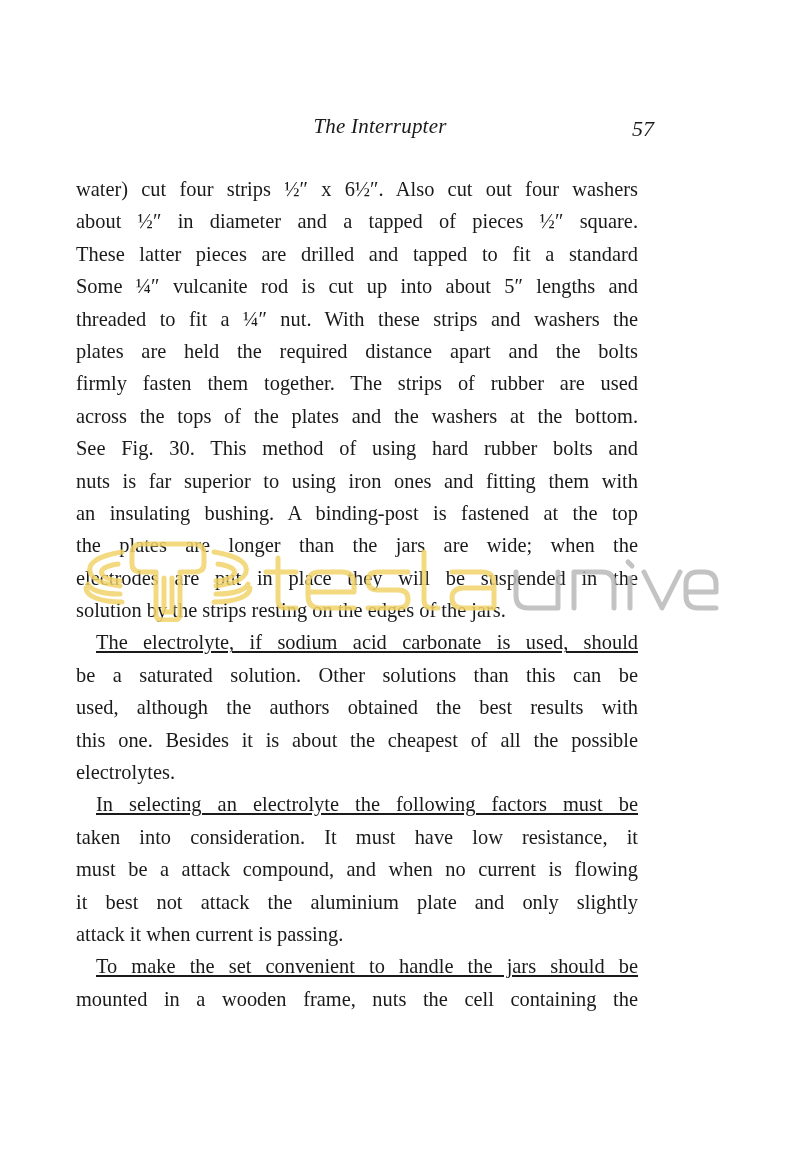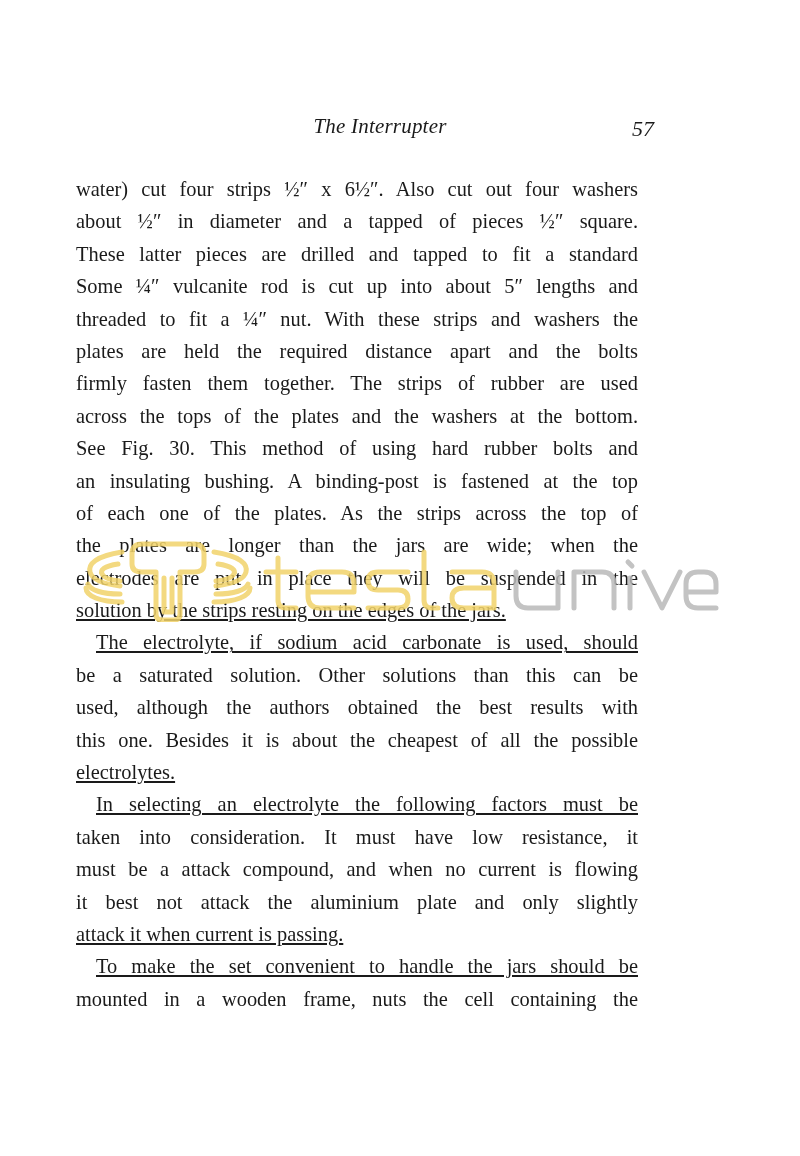--- a/index.html
+++ b/index.html
@@ -57,21 +57,20 @@
       height: 32.4px;
       line-height: 32.4px;
       font-size: 20.4px;
       text-align: justify;
       text-align-last: justify;
       white-space: nowrap;
       overflow: visible;
     }
     .line.last {
       text-align-last: left;
-      text-decoration: underline;
     }
     .line.indent {
       padding-left: 20px;
       text-decoration: underline;
     }
     .watermark {
       position: absolute;
       left: 82px;
       top: 538px;
       width: 640px;
@@ -95,22 +94,22 @@
     <div>
       <span class="line">water) cut four strips ½″ x 6½″.  Also cut out four washers</span>
       <span class="line">about ½″ in diameter and a tapped of pieces ½″ square.</span>
       <span class="line">These latter pieces are drilled and tapped to fit a standard</span>
       <span class="line">Some ¼″ vulcanite rod is cut up into about 5″ lengths and</span>
       <span class="line">threaded to fit a ¼″ nut.  With these strips and washers the</span>
       <span class="line">plates are held the required distance apart and the bolts</span>
       <span class="line">firmly fasten them together.  The strips of rubber are used</span>
       <span class="line">across the tops of the plates and the washers at the bottom.</span>
       <span class="line">See Fig. 30.  This method of using hard rubber bolts and</span>
+      <span class="line">nuts is far superior to using iron ones and fitting them with</span>
       <span class="line">an insulating bushing.  A binding-post is fastened at the top</span>
-      <span class="line">of each one of the plates.  As the strips across the top of</span>
       <span class="line">the plates are longer than the jars are wide;  when the</span>
       <span class="line">electrodes are put in place they will be suspended in the</span>
       <span class="line last">solution by the strips resting on the edges of the jars.</span>
     </div>
 
     <div>
       <span class="line indent">The electrolyte, if sodium acid carbonate is used, should</span>
       <span class="line">be a saturated solution.  Other solutions than this can be</span>
       <span class="line">used, although the authors obtained the best results with</span>
       <span class="line">this one.  Besides it is about the cheapest of all the possible</span>

